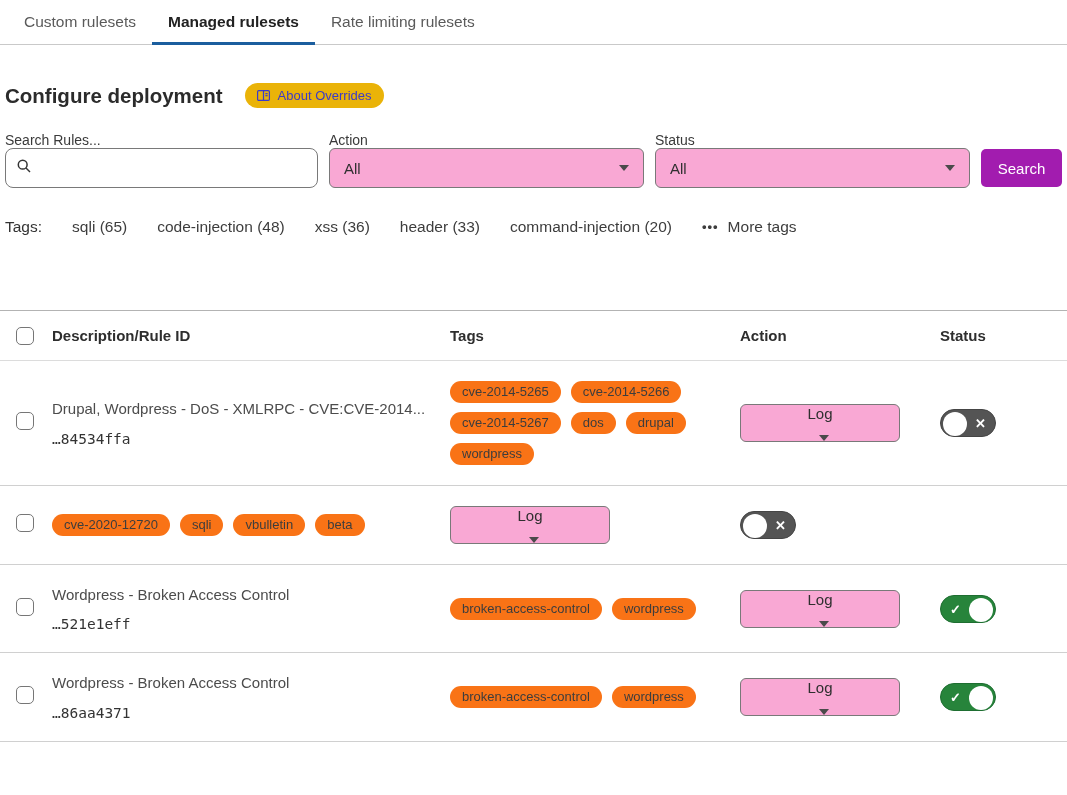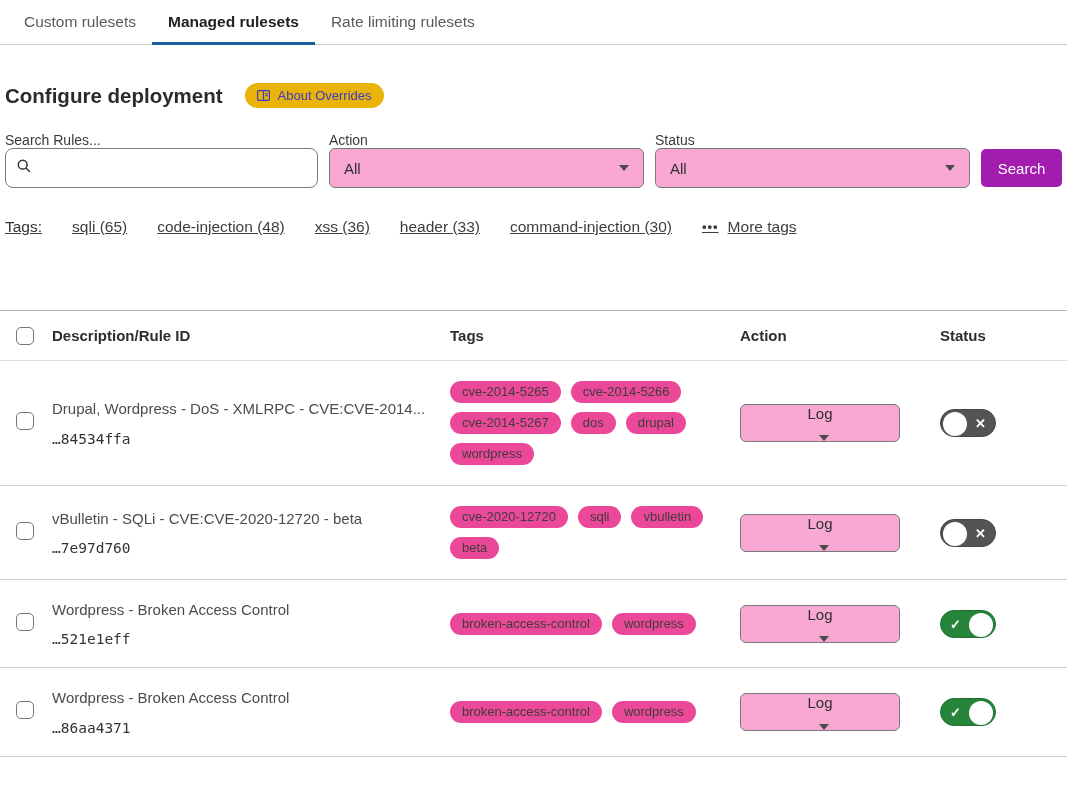--- a/index.html
+++ b/index.html
@@ -33,41 +33,41 @@
             padding:0 14px; font-size:15px; color:#2f2f2f; cursor:pointer; }
   .sel-action, .sel-status { width:315px; }
   .caret { width:0; height:0; border-left:5px solid transparent; border-right:5px solid transparent;
            border-top:6px solid #4a4a4a; flex:none; margin-left:8px; }
   .search-btn { width:84px; height:38px; background:#a21caf; color:#fff; border:none;
                 border-radius:5px; font-size:15px; font-family:"Liberation Sans", sans-serif;
                 cursor:pointer; margin-bottom:1px; }
 
   
   .tagsbar { display:flex; align-items:center; gap:30px; padding:30px 5px 0 5px;
-             font-size:15.5px; color:#3d3d3d;text-decoration:underline; }
+             font-size:15.5px; color:#3d3d3d; }
   .tagsbar .tags-label { color:#333; }
   .tag-link { cursor:pointer; }
   .more-tags { display:flex; align-items:center; gap:9px; cursor:pointer; }
   .dots { font-weight:700; letter-spacing:1px; font-size:13px; position:relative; top:-1px; }
 
   
   .table { margin-top:74px; border-top:1px solid #b3b3b3; }
   .thead, .trow { display:grid; grid-template-columns:36px 398px 290px 200px 1fr;
                   padding-left:16px; align-items:center; }
   .thead { height:50px; border-bottom:1px solid #dcdcdc; font-size:15px; font-weight:700;
            color:#2e2e2e; }
   .trow { border-bottom:1px solid #d0d0d0; padding-top:20px; padding-bottom:20px; }
   .checkbox { width:18px; height:18px; border:1.5px solid #767676; border-radius:5px;
               display:inline-block; background:#fff; cursor:pointer; }
   .desc-cell { padding-right:24px; }
   .desc { font-size:15px; color:#4c4c4c; line-height:1.35; }
   .ruleid { font-family:"DejaVu Sans Mono", monospace; font-size:14.5px; color:#333;
             margin-top:11px; }
   .tags-cell { display:flex; flex-wrap:wrap; gap:9px 10px; padding-right:16px; align-self:center; }
-  .chip { background:#ec4899; color:#3d3d3d; font-size:13px; padding:3px 12px 4px;
+  .chip { background:#f97316; color:#3d3d3d; font-size:13px; padding:3px 12px 4px;
           border-radius:12px; white-space:nowrap; }
   .action-cell .select { width:160px; height:38px;flex-direction:column; }
   .toggle { width:56px; height:28px; border-radius:14px; position:relative; cursor:pointer; }
   .toggle .knob { width:24px; height:24px; border-radius:50%; background:#fff;
                   position:absolute; top:2px; }
   .toggle .mark { position:absolute; top:50%; transform:translateY(-50%); color:#fff;
                   font-size:13px; font-weight:700; line-height:1; }
   .toggle.off { background:#545454; border:1px solid #454545; }
   .toggle.off .knob { left:2px; }
   .toggle.off .mark { right:9px; }
@@ -129,21 +129,21 @@
   <button class="search-btn">Search</button>
 </div>
 
 <div class="tagsbar">
   <span class="tags-label">Tags:</span>
   <span id="tag-links" style="display:flex;gap:30px;">
       <span class="tag-link">sqli (65)</span>
       <span class="tag-link">code-injection (48)</span>
       <span class="tag-link">xss (36)</span>
       <span class="tag-link">header (33)</span>
-      <span class="tag-link">command-injection (30)</span>
+      <span class="tag-link">command-injection (20)</span>
     </span>
   <span class="more-tags">
     <span class="dots">•••</span>
     <span>More tags</span>
   </span>
 </div>
 
 <div class="table">
   <div class="thead">
     <div><span class="checkbox" style="position:relative; top:2px;"></span></div>
@@ -176,24 +176,20 @@
     <div>
       <div class="toggle off">
         <span class="mark">✕</span>
         <span class="knob"></span>
       </div>
     </div>
   </div>
 
   <div class="trow">
     <div><span class="checkbox"></span></div>
-    <div class="desc-cell">
-      <div class="desc">vBulletin - SQLi - CVE:CVE-2020-12720 - beta</div>
-      <div class="ruleid">…7e97d760</div>
-    </div>
     <div class="tags-cell">
           <span class="chip">cve-2020-12720</span>
           <span class="chip">sqli</span>
           <span class="chip">vbulletin</span>
           <span class="chip">beta</span>
         </div>
     <div class="action-cell">
       <div class="select">
         <span class="select-value">Log</span>
         <span class="caret"></span>

